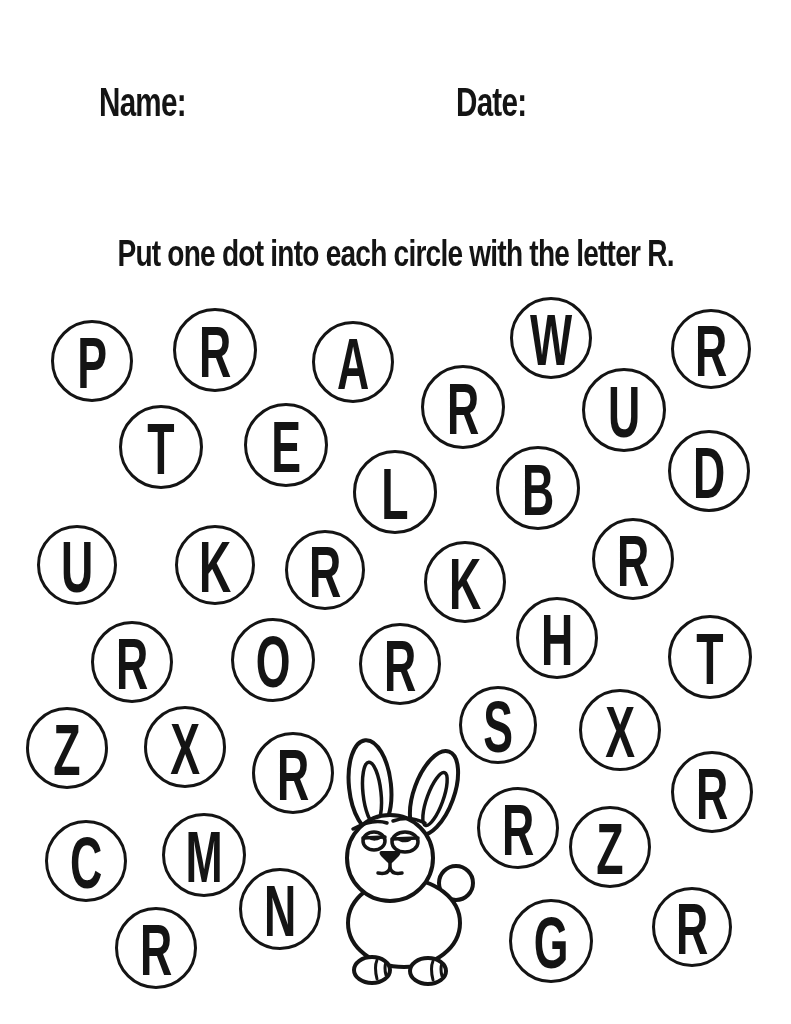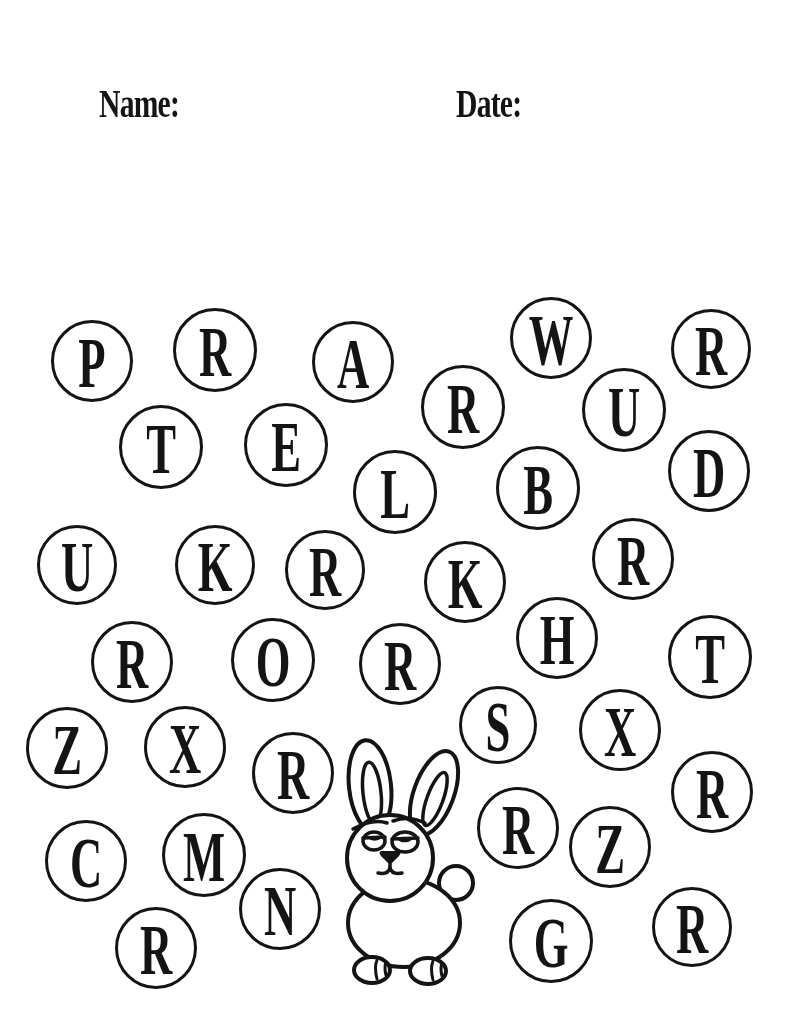--- a/index.html
+++ b/index.html
@@ -6,21 +6,21 @@
     margin: 0;
     padding: 0;
     background: #ffffff;
   }
   .page {
     position: relative;
     width: 791px;
     height: 1024px;
     background: var(--paper, #ffffff);
     overflow: hidden;
-    font-family: Liberation Serif, serif;
+    font-family: Liberation Sans, sans-serif;
     color: var(--ink, #141414);
   }
   .hdr-label {
     position: absolute;
     font-size: 40px;
     font-weight: bold;
     letter-spacing: -1px;
     transform: scaleX(0.74);
     transform-origin: left top;
     white-space: nowrap;
@@ -91,20 +91,23 @@
 </head>
 <body>
 
 <div class="page" style="--ink: #141414; --paper: #ffffff;">
 
   <span class="hdr-label name">Name:</span>
 
   <span class="hdr-label date">Date:</span>
 
 
+  <div class="subtitle-wrap">
+    <span class="subtitle-text">Put one dot into each circle with the letter R.</span>
+  </div>
 
   <div class="circles-layer">
       <div class="letter-circle" style="left: 51px; top: 320px; width: 82px; height: 82px;">
         <span class="letter">P</span>
       </div>
       <div class="letter-circle" style="left: 173px; top: 308px; width: 84px; height: 84px;">
         <span class="letter">R</span>
       </div>
       <div class="letter-circle" style="left: 312px; top: 321px; width: 82px; height: 82px;">
         <span class="letter">A</span>

